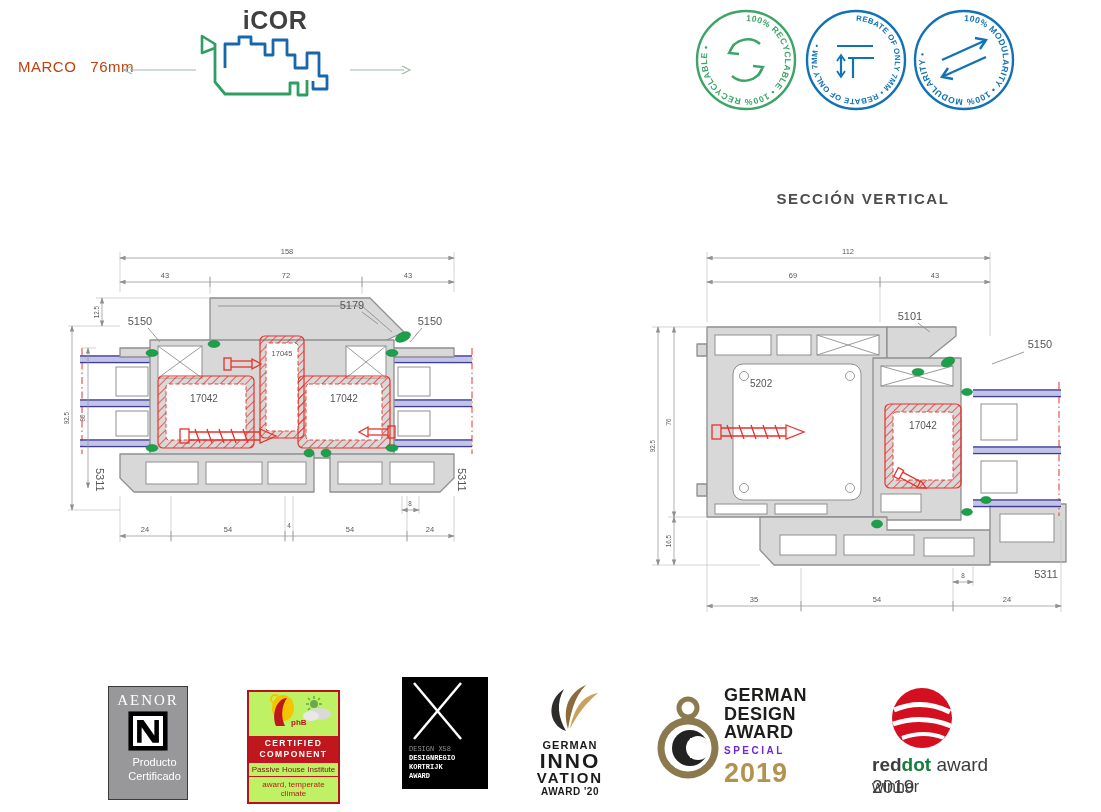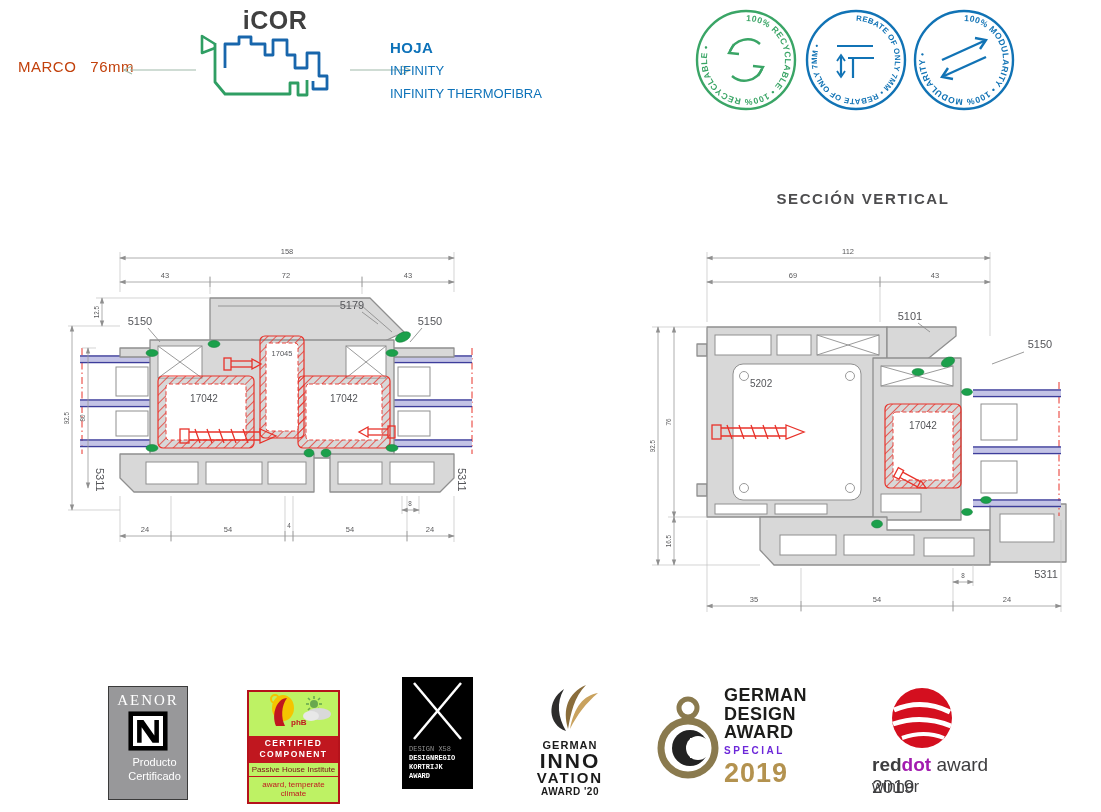--- a/index.html
+++ b/index.html
@@ -39,38 +39,38 @@
   .ringtext{font-weight:bold;}
 
   
   .aenor{left:108px;top:686px;width:78px;height:112px;background:#98989a;border:1px solid #3a3a3a;text-align:center;color:#fff;}
   .aenor .ttl{font-family:"Liberation Serif",serif;font-size:15px;letter-spacing:2px;margin-top:5px;}
   .aenor .sub{font-size:11px;line-height:14px;padding-left:13px;}
   .ph{left:247px;top:690px;width:89px;height:110px;background:#bef264;border:2px solid #b5121b;text-align:center;}
   .ph-band{background:#c0171f;color:#fff;font-size:8.5px;font-weight:bold;letter-spacing:1.4px;line-height:11px;padding:2px 0;margin-top:2px;}
   .ph-inst{font-size:8px;color:#7a1016;border-top:1px solid #c0171f;border-bottom:1px solid #c0171f;padding:2px 0;}
   .ph-climate{font-size:8px;color:#c0171f;padding-top:3px;}
-  .dr{left:402px;top:677px;width:71px;height:112px;background:#000;color:#fff;}
+  .dr{left:402px;top:677px;width:86px;height:112px;background:#000;color:#fff;}
   .dr .txt{position:absolute;left:7px;bottom:8px;font-family:"Liberation Mono",monospace;font-size:7px;line-height:9px;font-weight:bold;}
   .dr .dim1{color:#8f8f8f;font-weight:normal;}
   .gi{left:520px;top:681px;width:100px;height:120px;text-align:center;color:#1a1a1a;}
   .gi .l1{font-size:11px;font-weight:800;letter-spacing:1px;margin-top:2px;}
   .gi .l2{font-size:21px;font-weight:800;letter-spacing:2px;line-height:19px;}
   .gi .l3{font-size:15px;font-weight:800;letter-spacing:2px;line-height:15px;}
   .gi .l4{font-size:10px;font-weight:800;letter-spacing:.5px;line-height:13px;}
   .gda{left:656px;top:686px;width:170px;height:110px;}
   .gda .medal{position:absolute;left:0;top:0;}
   .gda .txt{position:absolute;left:68px;top:0;}
   .gda .blk{font-size:18px;font-weight:800;color:#1d1d1b;line-height:18.5px;letter-spacing:.5px;}
   .gda .gold1{font-size:10px;font-weight:800;color:#6d28d9;letter-spacing:2.5px;line-height:18px;}
   .gda .gold2{font-size:27px;font-weight:800;color:#b3924f;line-height:26px;letter-spacing:1px;}
   .rd{left:868px;top:686px;width:160px;height:120px;color:#3d3d3f;}
   .rd .line1{position:absolute;left:4px;top:68px;font-size:19px;}
   .rd .line1 b{font-weight:bold;}
-  .rd .dot{color:#a21caf;font-weight:bold;}
+  .rd .dot{color:#15803d;font-weight:bold;}
   .rd .line2{position:absolute;left:4px;top:92px;font-size:16px;}
 </style>
 </head>
 <body>
 
 <div id="page">
 
   <div class="abs product-title">iCOR</div>
 
   <div class="abs marco">
@@ -86,25 +86,20 @@
     <path d="M20,12 L7,4 L7,21 L20,16" fill="none" stroke="#2f9e63" stroke-width="2.6" stroke-linejoin="round"></path>
     <path d="M20,11 L20,50 L30,62 L95,62 L95,51 L103,51 L103,63 L112,63 L112,48" fill="none" stroke="#2f9e63" stroke-width="2.8" stroke-linejoin="round"></path>
     <path d="M30,36 L30,12 L44,12 L44,5 L56,5 L56,12 L70,12 L70,23 L78,23 L78,8 L92,8 L92,23 L100,23 L100,36 L112,36 L112,21 L124,21 L124,44 L132,44 L132,57 L118,57 L118,49" fill="none" stroke="#1866ac" stroke-width="2.8" stroke-linejoin="round"></path>
   </svg>
 
   <svg class="abs" style="left:348px;top:62px" width="64" height="16">
     <line x1="2" y1="8" x2="56" y2="8" stroke="#9fb9a9" stroke-width="1.2"></line>
     <path d="M54,4 L62,8 L54,12" fill="none" stroke="#9fb9a9" stroke-width="1.2"></path>
   </svg>
 
-  <div class="abs hoja">
-    <div class="t">HOJA</div>
-    <div>INFINITY</div>
-    <div>INFINITY THERMOFIBRA</div>
-  </div>
 
   <svg class="abs" style="left:694px;top:8px" width="104" height="104" viewBox="0 0 104 104">
     <circle cx="52" cy="52" r="49" class="badge-ring" stroke="#3aa566"></circle>
     <defs>
         <path id="cp1" d="M 52,13 a 39,39 0 1 1 -0.02,0"></path>
       </defs>
     <text class="ringtext" font-size="8.6" letter-spacing="0.5" fill="#3aa566">
       <textPath href="#cp1">100% RECYCLABLE • 100% RECYCLABLE •</textPath>
     </text>
     <g stroke="#3aa566" stroke-width="2.4" fill="none">

